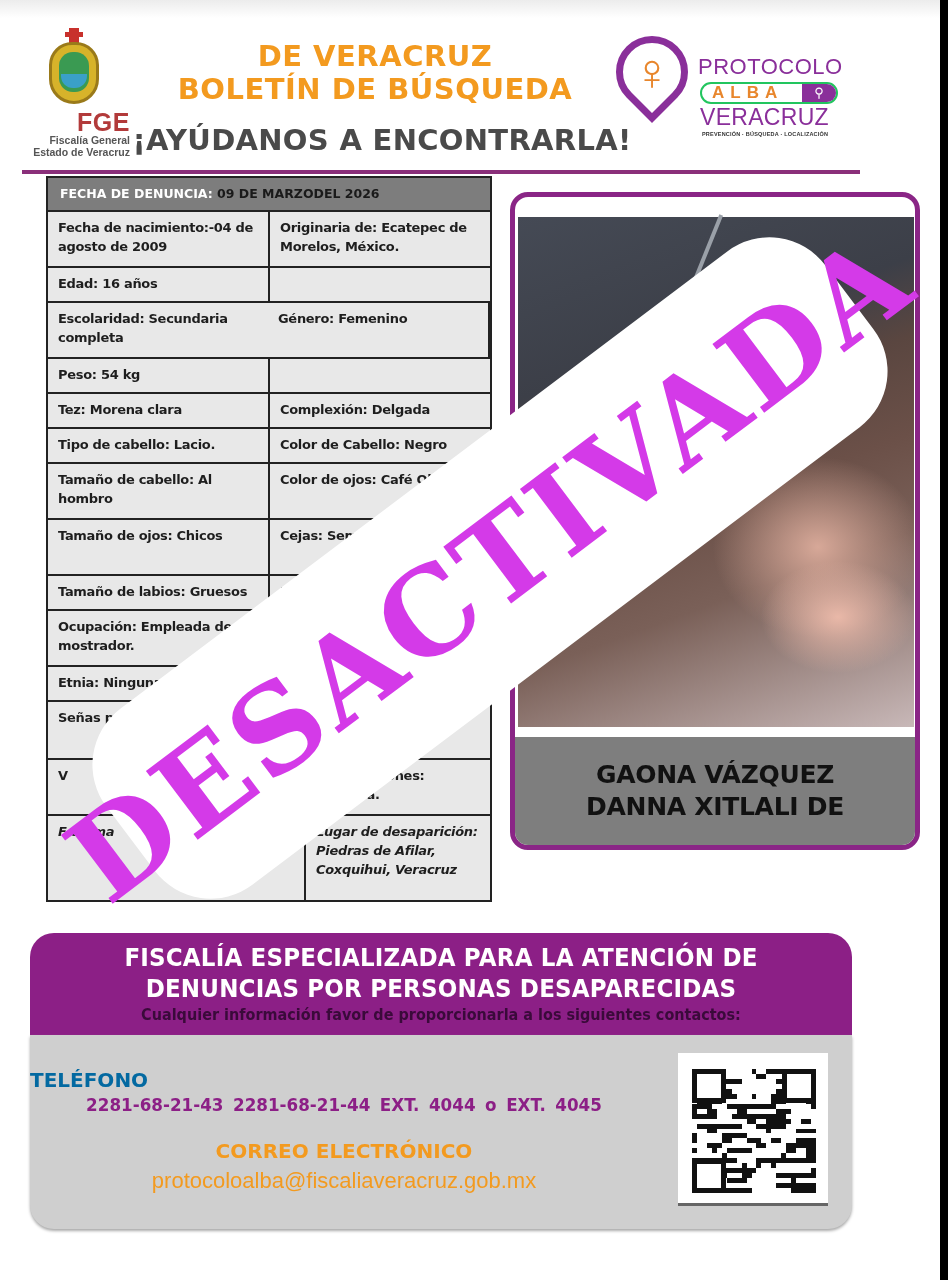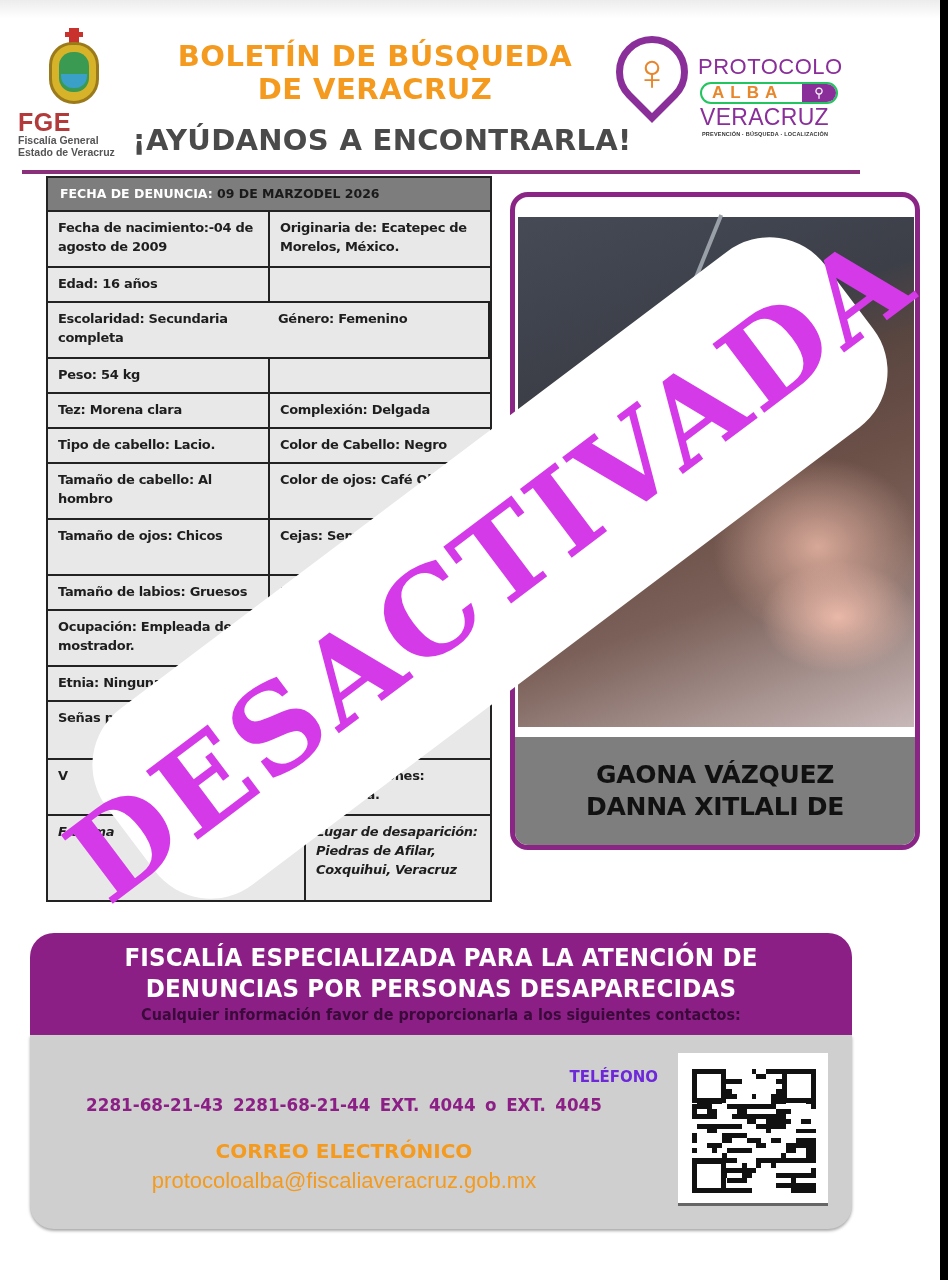--- a/index.html
+++ b/index.html
@@ -1,21 +1,21 @@
 <!DOCTYPE html>
 <html><head>
 <meta charset="utf-8">
 <style>
   html, body { margin:0; padding:0; }
   body { width:948px; height:1280px; position:relative; overflow:hidden; background:#ffffff; font-family:"Liberation Sans", sans-serif; }
   .right-edge { position:absolute; left:940px; top:0; width:8px; height:1280px; background:#000; }
   .top-shade { position:absolute; left:0; top:0; width:940px; height:18px; background:linear-gradient(#ececec,#ffffff); }
 
   
-  .fge-logo { position:absolute; left:18px; top:28px; width:112px; height:132px; text-align:left; }
+  .fge-logo { position:absolute; left:18px; top:28px; width:112px; height:132px; text-align:right; }
   .crest { position:relative; width:62px; height:80px; margin:0 auto; }
   .crest .cross { position:absolute; left:26px; top:0; width:10px; height:16px; background:#c8312c; }
   .crest .cross:after { content:""; position:absolute; left:-4px; top:4px; width:18px; height:5px; background:#c8312c; }
   .crest .shield { position:absolute; left:6px; top:14px; width:50px; height:62px; border-radius:24px 24px 26px 26px; background:#d7b32a; border:3px solid #9a7a1a; box-sizing:border-box; }
   .crest .inner { position:absolute; left:16px; top:24px; width:30px; height:40px; border-radius:14px; background:#3a9a52; }
   .crest .water { position:absolute; left:18px; top:46px; width:26px; height:14px; border-radius:0 0 12px 12px; background:#3aa0c8; }
   .fge-text { font-weight:bold; font-size:25px; color:#b23a3a; line-height:24px; margin-top:2px; letter-spacing:0.5px; }
   .fge-sub { font-size:10.5px; color:#555; line-height:12px; font-weight:bold; }
 
   .title1 { position:absolute; left:170px; top:40px; width:410px; text-align:center; color:#f39a1f; font-weight:900; font-size:29px; line-height:33px; letter-spacing:0.5px; font-family:"DejaVu Sans", sans-serif; }
@@ -58,21 +58,21 @@
 
   
   .stamp { position:absolute; left:40px; top:458px; width:900px; height:220px; background:#fff; border-radius:70px; transform:rotate(-37deg); transform-origin:center; display:flex; align-items:center; justify-content:center; }
   .stamp .stamp-text { font-family:"DejaVu Serif", serif; font-weight:bold; font-size:118px; color:#d43ae8; letter-spacing:4px; line-height:120px; }
 
   
   .contact-head { position:absolute; left:30px; top:933px; width:822px; height:106px; background:#8c1f86; border-radius:24px 24px 0 0; text-align:center; }
   .contact-head .h1 { margin-top:9px; color:#fff; font-weight:bold; font-size:25px; line-height:31px; letter-spacing:0.2px; font-family:"DejaVu Sans", sans-serif; transform:scaleX(0.92); }
   .contact-head .h2 { color:#3a0a3a; font-weight:bold; font-size:15.5px; line-height:22px; font-family:"DejaVu Sans", sans-serif; transform:scaleX(0.93); }
   .contact-body { position:absolute; left:30px; top:1035px; width:822px; height:194px; background:#cfcfcf; border-radius:0 0 24px 24px; box-shadow:0 2px 3px #aaa; }
-  .tel-label { position:absolute; left:0; top:33px; width:628px; text-align:right; color:#6d28d9; font-weight:bold; font-size:15px; font-family:"DejaVu Sans", sans-serif; }
+  .tel-label { position:absolute; left:0; top:33px; width:628px; text-align:left; color:#0369a1; font-weight:bold; font-size:20px; font-family:"DejaVu Sans", sans-serif; }
   .tel-nums { position:absolute; left:0; top:59px; width:628px; text-align:center; color:#8c1f86; font-weight:bold; font-size:18px; font-family:"DejaVu Sans", sans-serif; word-spacing:4px; transform:scaleX(0.93); }
   .mail-label { position:absolute; left:0; top:104px; width:628px; text-align:center; color:#f39a1f; font-weight:bold; font-size:20px; font-family:"DejaVu Sans", sans-serif; }
   .mail-val { position:absolute; left:0; top:133px; width:628px; text-align:center; color:#f39a1f; font-size:22px; font-family:"Liberation Sans", sans-serif; }
   .qr-box { position:absolute; left:648px; top:18px; width:150px; height:150px; background:#fff; box-shadow:0 3px 0 #666; }
   .qr { position:absolute; left:14px; top:16px; width:124px; height:124px; display:grid; grid-template-columns:repeat(25,1fr); grid-template-rows:repeat(25,1fr); }
   .qr span { background:#111; }
 </style>
 </head>
 <body>
 
@@ -85,22 +85,22 @@
       <div class="shield"></div>
       <div class="inner"></div>
       <div class="water"></div>
   </div>
   <div class="fge-text">FGE</div>
   <div class="fge-sub">Fiscalía General</div>
   <div class="fge-sub">Estado de Veracruz</div>
 </div>
 
 <div class="title1">
+  <div>DE VERACRUZ</div>
   <div>BOLETÍN DE BÚSQUEDA</div>
-  <div>DE VERACRUZ</div>
 </div>
 <div class="title2">¡AYÚDANOS A ENCONTRARLA!</div>
 
 <div class="alba-logo">
   <div class="pin"></div>
   <div class="venus">♀</div>
   <div class="alba-proto">PROTOCOLO</div>
   <div class="alba-bar">
     <span class="word">ALBA</span>
     <span class="mag">⚲</span>

